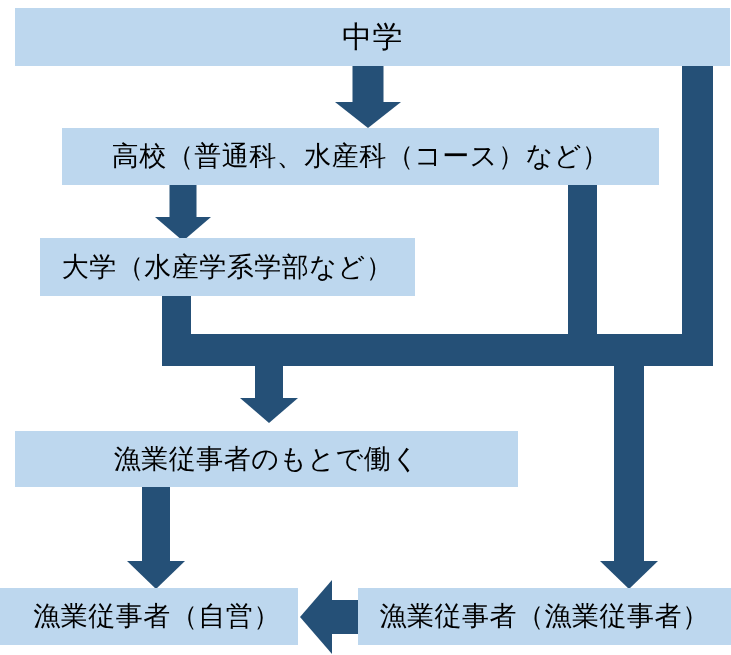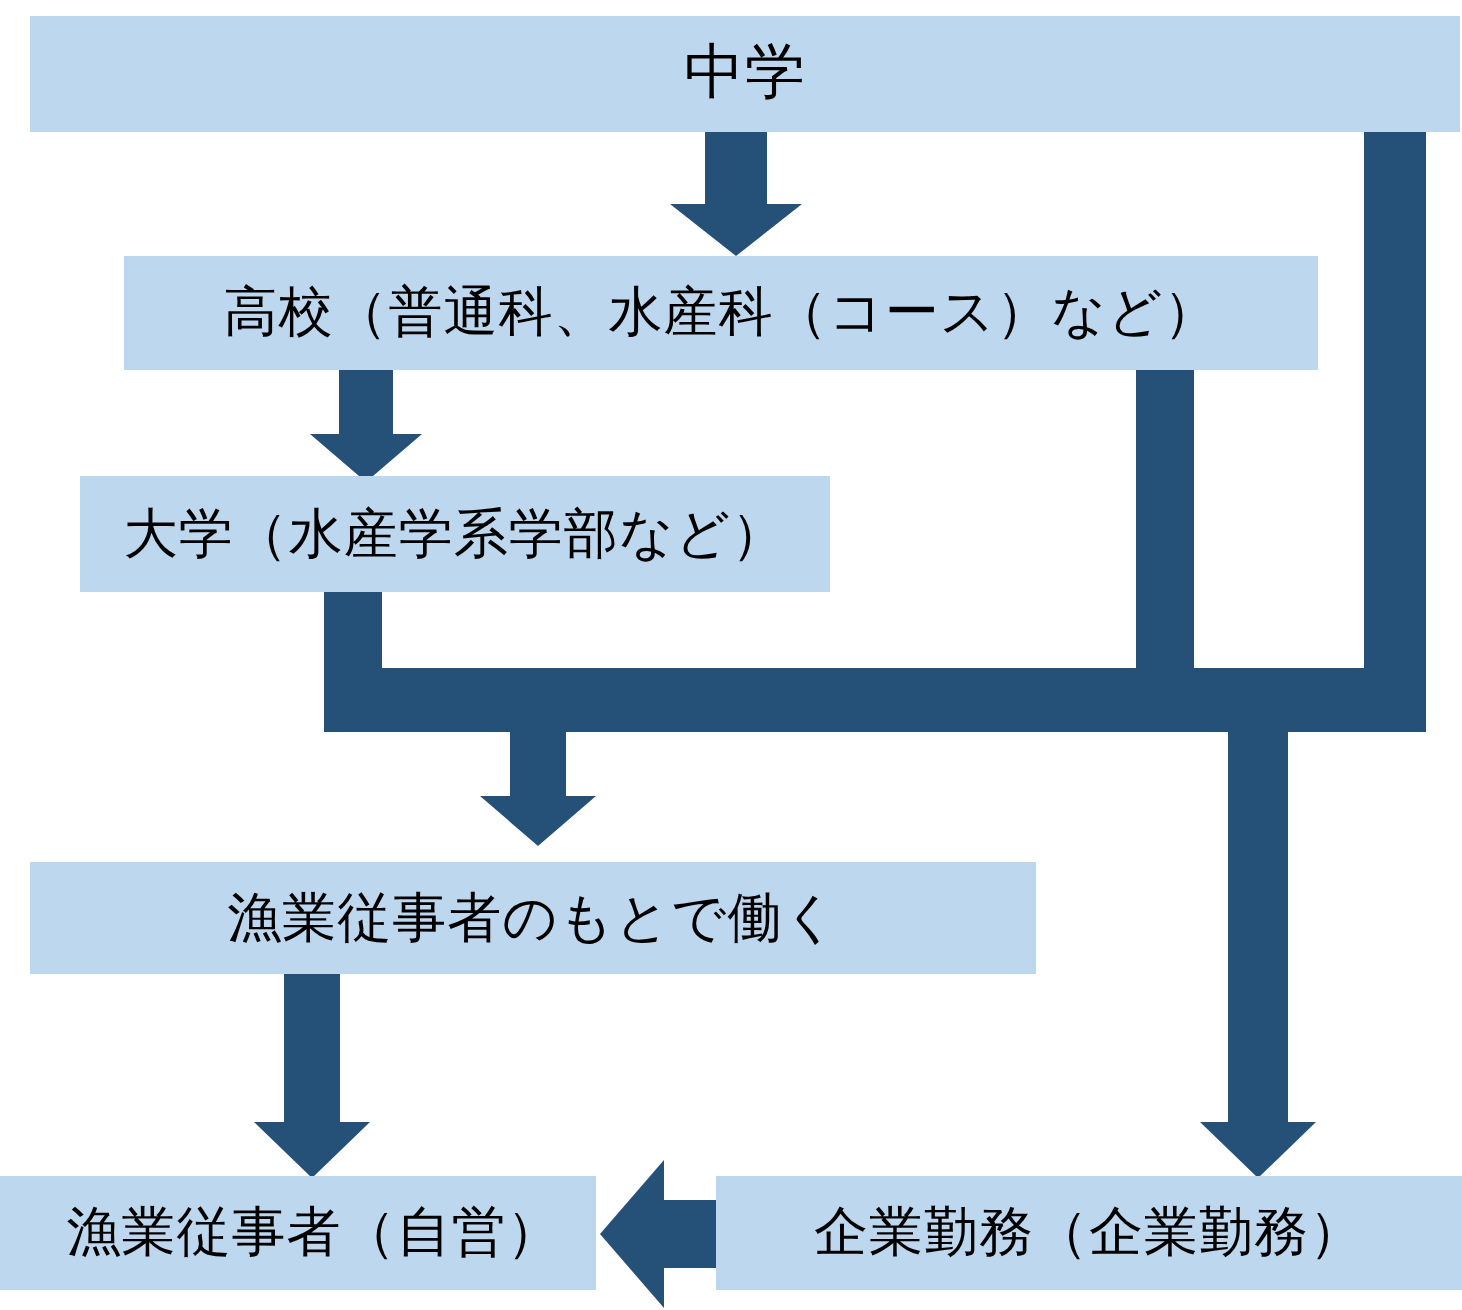--- a/index.html
+++ b/index.html
@@ -192,16 +192,16 @@
 
   <div class="node" id="node-moto">
     <span>漁業従事者のもとで働く</span>
   </div>
 
   <div class="node" id="node-jiei">
     <span>漁業従事者（自営）</span>
   </div>
 
   <div class="node" id="node-kigyou">
-    <span>企業勤務（企業勤務）</span>
+    <span>漁業従事者（漁業従事者）</span>
   </div>
 
 </div>
 
 </body></html>

